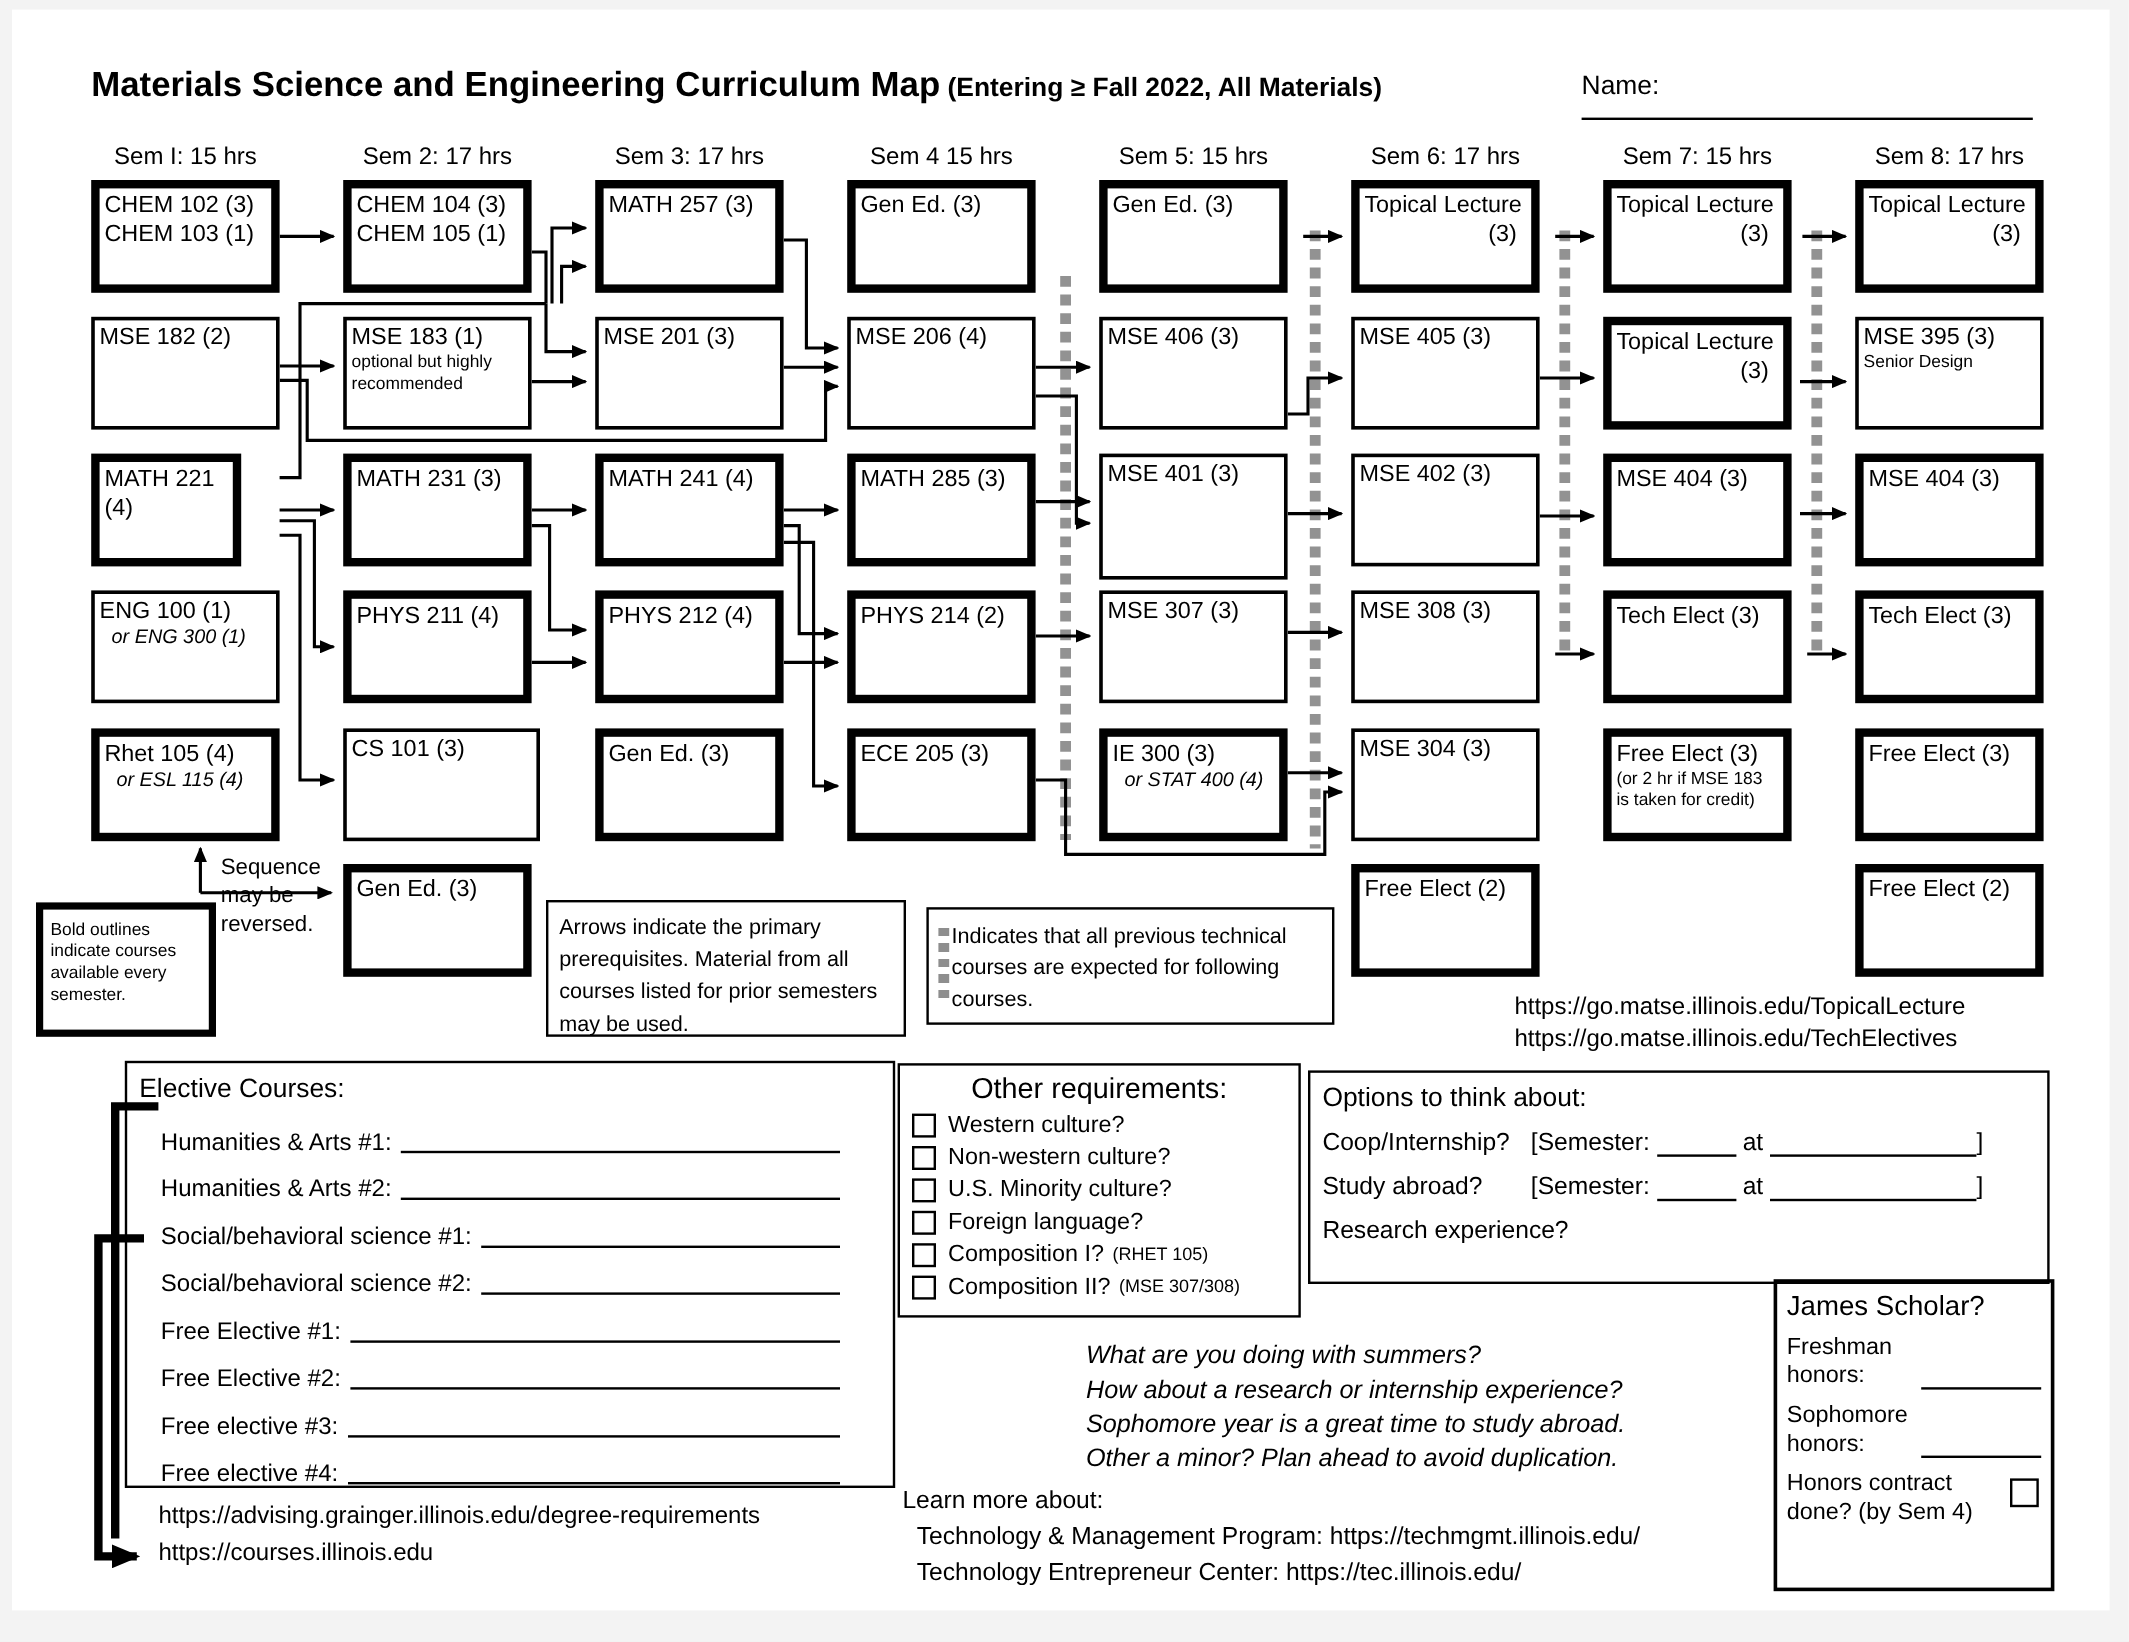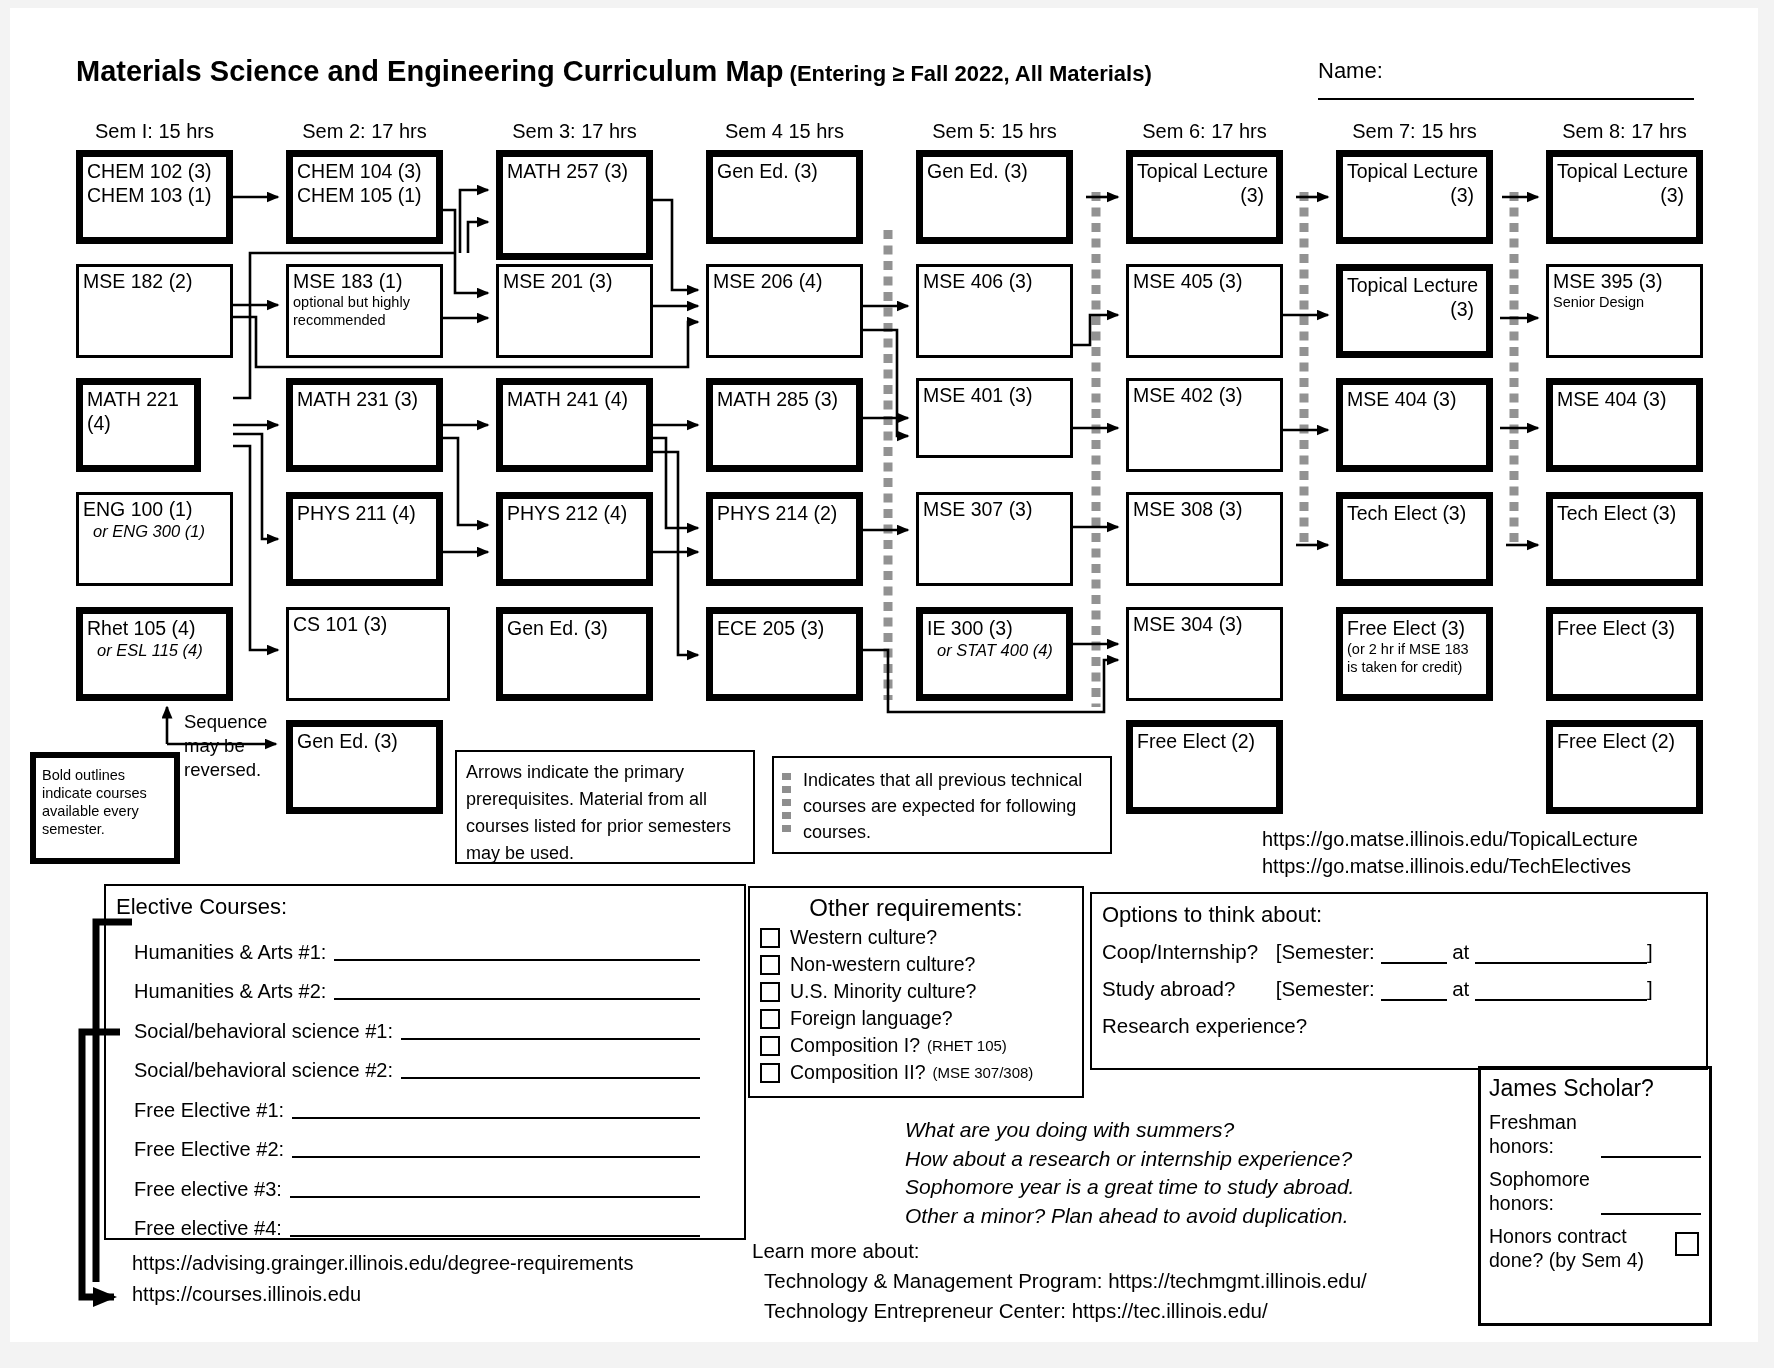--- a/index.html
+++ b/index.html
@@ -14,21 +14,21 @@
   .course.bold{border:7px solid #000;}
   .course.thin{border:3px solid #000;}
   .line-italic{font-style:italic;font-size:16.5px;line-height:21px;margin-left:10px;}
   .line-small{font-size:14.5px;line-height:18px;}
   .line-right{text-align:right;padding-right:8px;}
   svg{position:absolute;left:0;top:0;}
   .note-box{position:absolute;box-sizing:border-box;background:#fff;}
   .bold-note{left:30px;top:752px;width:150px;height:112px;border:6px solid #000;font-size:14.5px;line-height:18px;padding:8px 6px;}
   .seq-note{position:absolute;left:184px;top:710px;width:112px;font-size:18.5px;line-height:24px;}
   .arrows-note{left:455px;top:750px;width:300px;height:114px;border:2px solid #000;font-size:18px;line-height:27px;padding:7px 9px;}
-  .dashed-note{left:772px;top:756px;width:340px;height:98px;border:2px solid #000;font-size:18px;line-height:26px;padding:9px 8px;display:flex;gap:12px;}
+  .dashed-note{left:772px;top:756px;width:340px;height:98px;border:2px solid #000;font-size:18px;line-height:26px;padding:9px 8px;display:flex;gap:2px;}
   .dash-icon{flex:0 0 9px;width:9px;height:62px;margin-top:6px;background:repeating-linear-gradient(to bottom,#8e8e8e 0 7px,transparent 7px 13px);}
   .matse-links{position:absolute;left:1262px;top:826px;font-size:20px;line-height:27px;}
   .electives-box{position:absolute;left:104px;top:884px;width:642px;height:356px;border:2px solid #000;box-sizing:border-box;}
   .electives-title{font-size:22px;margin:8px 0 4px 10px;}
   .elective-row{display:flex;align-items:flex-end;height:39.5px;margin-left:28px;}
   .elective-label{font-size:20px;white-space:nowrap;}
   .elective-line{flex:1;border-bottom:2px solid #000;margin:0 44px 3px 8px;height:20px;}
   .bl-links{position:absolute;left:132px;top:1248px;font-size:20px;line-height:31px;}
   .other-box{position:absolute;left:748px;top:886px;width:336px;height:212px;border:2px solid #000;box-sizing:border-box;}
   .other-title{font-size:24px;text-align:center;margin:6px 0 4px 0;}
@@ -173,21 +173,21 @@
       <div class="course bold" style="left: 286px; top: 492px; width: 157px; height: 94px;">
         <div class="line-main">PHYS 211  (4)</div>
       </div>
       <div class="course thin" style="left: 286px; top: 607px; width: 164px; height: 94px;">
         <div class="line-main">CS 101 (3)</div>
       </div>
       <div class="course bold" style="left: 286px; top: 720px; width: 157px; height: 94px;">
         <div class="line-main">Gen Ed.  (3)</div>
       </div>
       <div class="sem-header" style="left: 574.5px;">Sem 3:  17 hrs</div>
-      <div class="course bold" style="left: 496px; top: 150px; width: 157px; height: 110px;">
+      <div class="course bold" style="left: 496px; top: 150px; width: 157px; height: 94px;">
         <div class="line-main">MATH 257 (3)</div>
       </div>
       <div class="course thin" style="left: 496px; top: 264px; width: 157px; height: 94px;">
         <div class="line-main">MSE 201 (3)</div>
       </div>
       <div class="course bold" style="left: 496px; top: 378px; width: 157px; height: 94px;">
         <div class="line-main">MATH 241 (4)</div>
       </div>
       <div class="course bold" style="left: 496px; top: 492px; width: 157px; height: 94px;">
         <div class="line-main">PHYS 212 (4)</div>
@@ -211,21 +211,21 @@
       <div class="course bold" style="left: 706px; top: 607px; width: 157px; height: 94px;">
         <div class="line-main">ECE 205 (3)</div>
       </div>
       <div class="sem-header" style="left: 994.5px;">Sem 5:  15 hrs</div>
       <div class="course bold" style="left: 916px; top: 150px; width: 157px; height: 94px;">
         <div class="line-main">Gen Ed.  (3)</div>
       </div>
       <div class="course thin" style="left: 916px; top: 264px; width: 157px; height: 94px;">
         <div class="line-main">MSE 406 (3)</div>
       </div>
-      <div class="course thin" style="left: 916px; top: 378px; width: 157px; height: 80px;">
+      <div class="course thin" style="left: 916px; top: 378px; width: 157px; height: 105px;">
         <div class="line-main">MSE 401 (3)</div>
       </div>
       <div class="course thin" style="left: 916px; top: 492px; width: 157px; height: 94px;">
         <div class="line-main">MSE 307 (3)</div>
       </div>
       <div class="course bold" style="left: 916px; top: 607px; width: 157px; height: 94px;">
         <div class="line-main">IE  300   (3)</div>
         <div class="line-italic">or STAT 400 (4)</div>
       </div>
       <div class="sem-header" style="left: 1204.5px;">Sem 6:  17 hrs</div>

